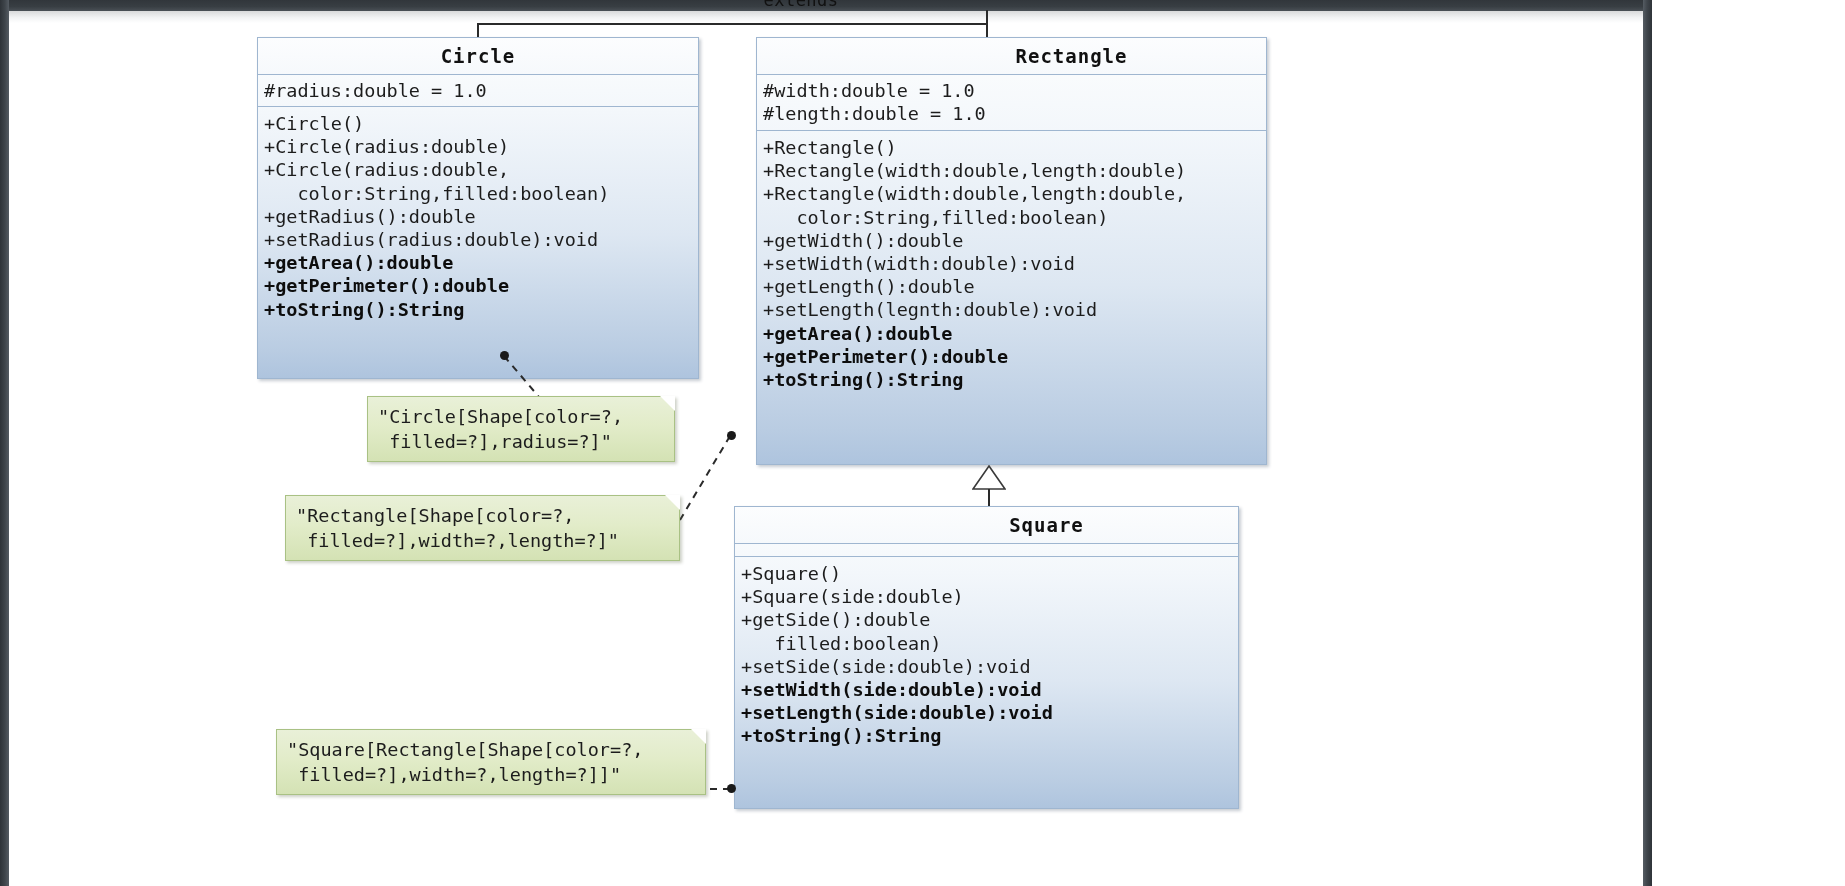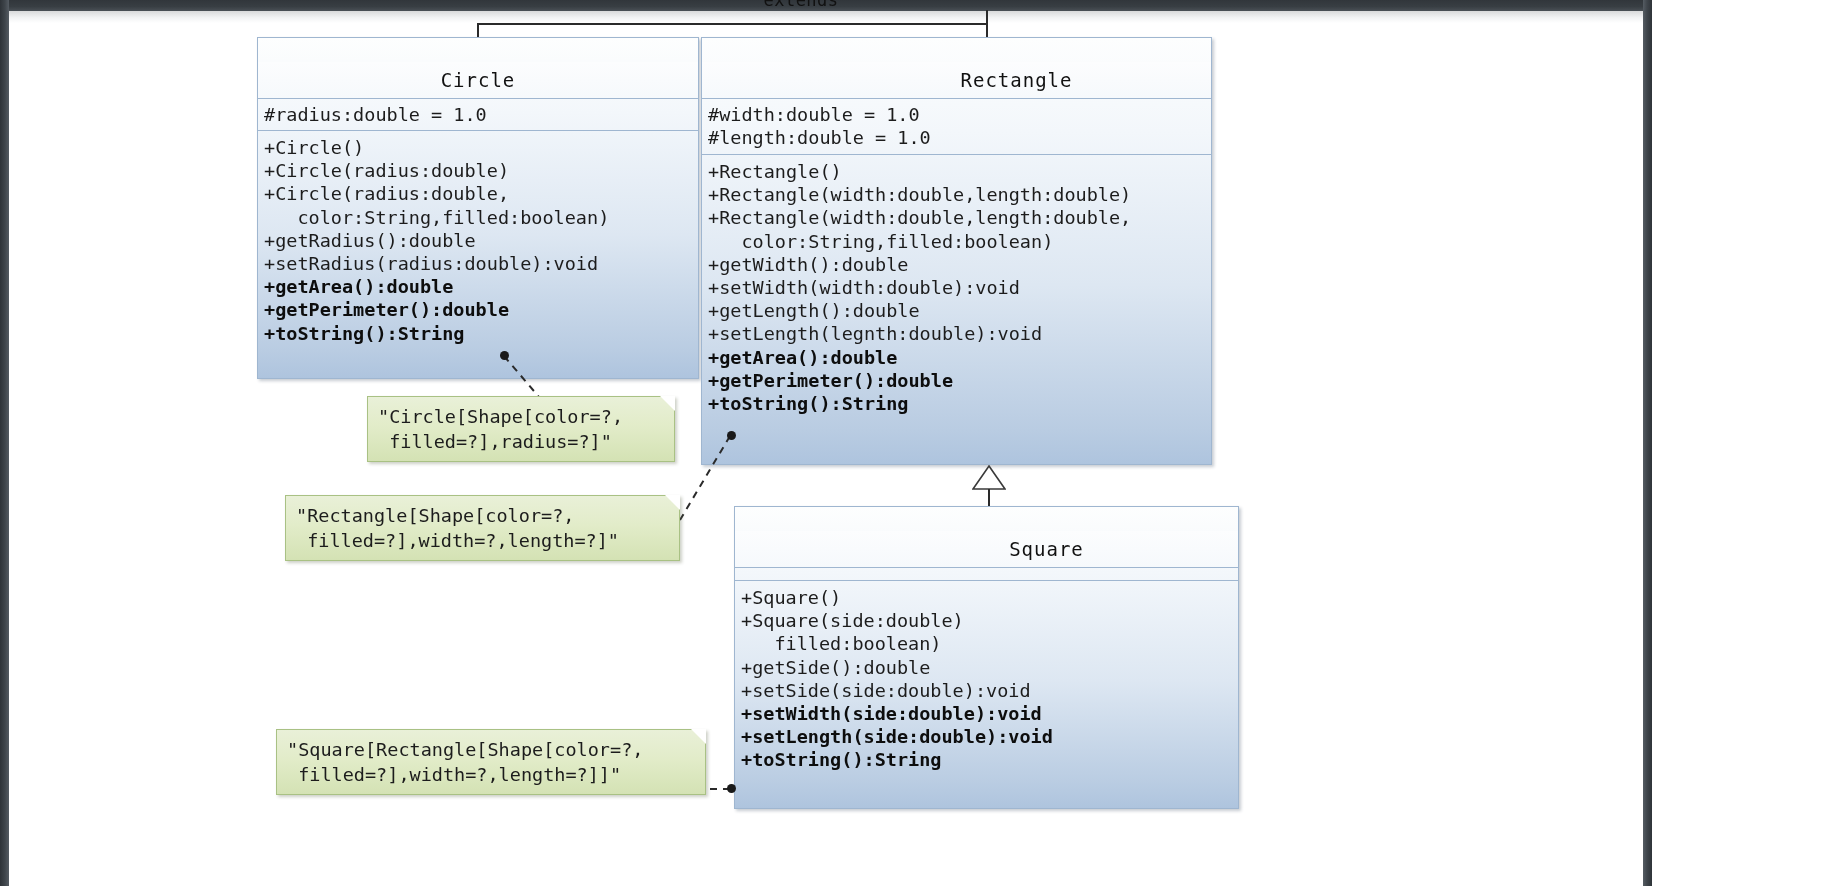--- a/index.html
+++ b/index.html
@@ -33,26 +33,25 @@
   .cls{
     position:absolute;
     border:1px solid #9fb6d0;
     background:linear-gradient(180deg,#fdfefe 0%,#f3f7fb 22%,#dde7f2 58%,#b9cce2 92%,#aec4de 100%);
     box-shadow:2px 2px 3px rgba(70,85,105,.30);
     box-sizing:border-box;
   }
   .cls-title{
     height:37px;line-height:37px;
     text-align:center;
-    font-weight:normal;font-size:19px;color:#111;
+    font-weight:bold;font-size:19px;color:#111;
     border-bottom:1px solid #9fb6d0;
     background:linear-gradient(180deg,#fcfdfe 0%,#f6f9fc 100%);
     letter-spacing:1px;
     box-sizing:border-box;
-    margin-top:24px;
   }
   .cls-title.shift-r{padding-left:120px;}
   .cls-attrs{
     border-bottom:1px solid #9fb6d0;
     padding:4px 0 5px 6px;
     box-sizing:border-box;
   }
   .cls-attrs.empty{height:13px;padding:0;}
   .cls-ops{padding:5px 9px 7px 6px;box-sizing:border-box;}
   .row{
@@ -107,21 +106,21 @@
       <div class="row">+Circle(radius:double,</div>
       <div class="row">   color:String,filled:boolean)</div>
       <div class="row">+getRadius():double</div>
       <div class="row">+setRadius(radius:double):void</div>
       <div class="row b">+getArea():double</div>
       <div class="row b">+getPerimeter():double</div>
       <div class="row b">+toString():String</div>
     </div>
   </div>
 
-  <div class="cls" style="left:701px;top:37px;width:511px;height:428px;">
+  <div class="cls" style="left:756px;top:37px;width:511px;height:428px;">
     <div class="cls-title shift-r">Rectangle</div>
     <div class="cls-attrs" style="height:56px;">
       <div class="row">#width:double = 1.0</div>
       <div class="row">#length:double = 1.0</div>
     </div>
     <div class="cls-ops">
       <div class="row">+Rectangle()</div>
       <div class="row">+Rectangle(width:double,length:double)</div>
       <div class="row">+Rectangle(width:double,length:double,</div>
       <div class="row">   color:String,filled:boolean)</div>
@@ -141,22 +140,22 @@
     </svg>
   </div>
   <div class="ln ln-v" style="left:988px;top:489px;height:17px;"></div>
 
   <div class="cls" style="left:734px;top:506px;width:505px;height:303px;">
     <div class="cls-title shift-r">Square</div>
     <div class="cls-attrs empty"></div>
     <div class="cls-ops">
       <div class="row">+Square()</div>
       <div class="row">+Square(side:double)</div>
+      <div class="row">+getSide():double</div>
       <div class="row">   filled:boolean)</div>
-      <div class="row">+getSide():double</div>
       <div class="row">+setSide(side:double):void</div>
       <div class="row b">+setWidth(side:double):void</div>
       <div class="row b">+setLength(side:double):void</div>
       <div class="row b">+toString():String</div>
     </div>
   </div>
 
   <svg class="dash" style="left:0;top:0;width:1845px;height:886px;pointer-events:none;">
     <line x1="504" y1="356" x2="545" y2="404" stroke="#2a2a2a" stroke-width="2" stroke-dasharray="7,6"></line>
     <line x1="730" y1="436" x2="680" y2="520" stroke="#2a2a2a" stroke-width="2" stroke-dasharray="7,6"></line>

